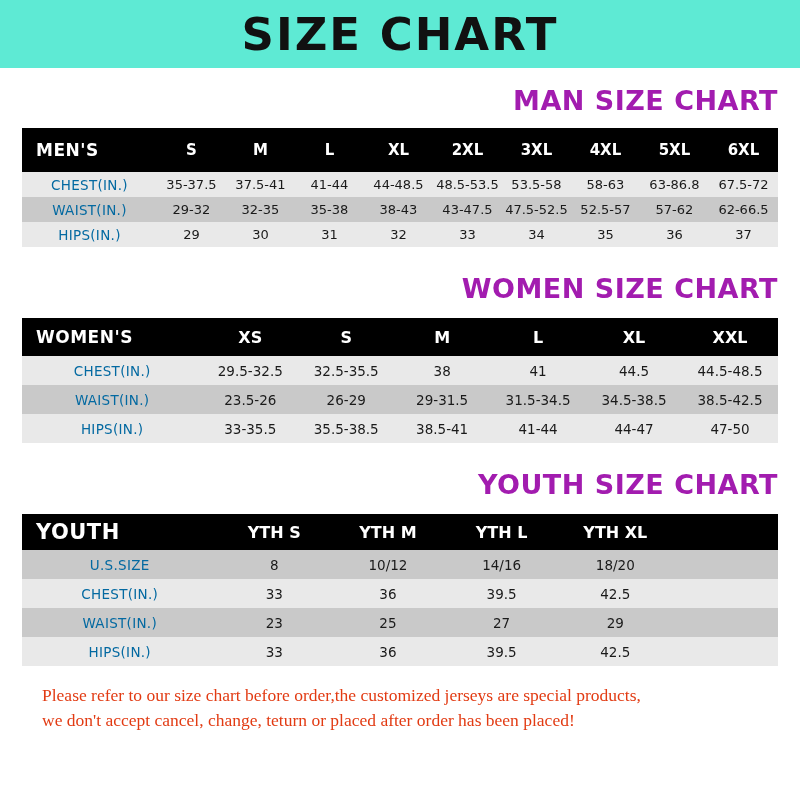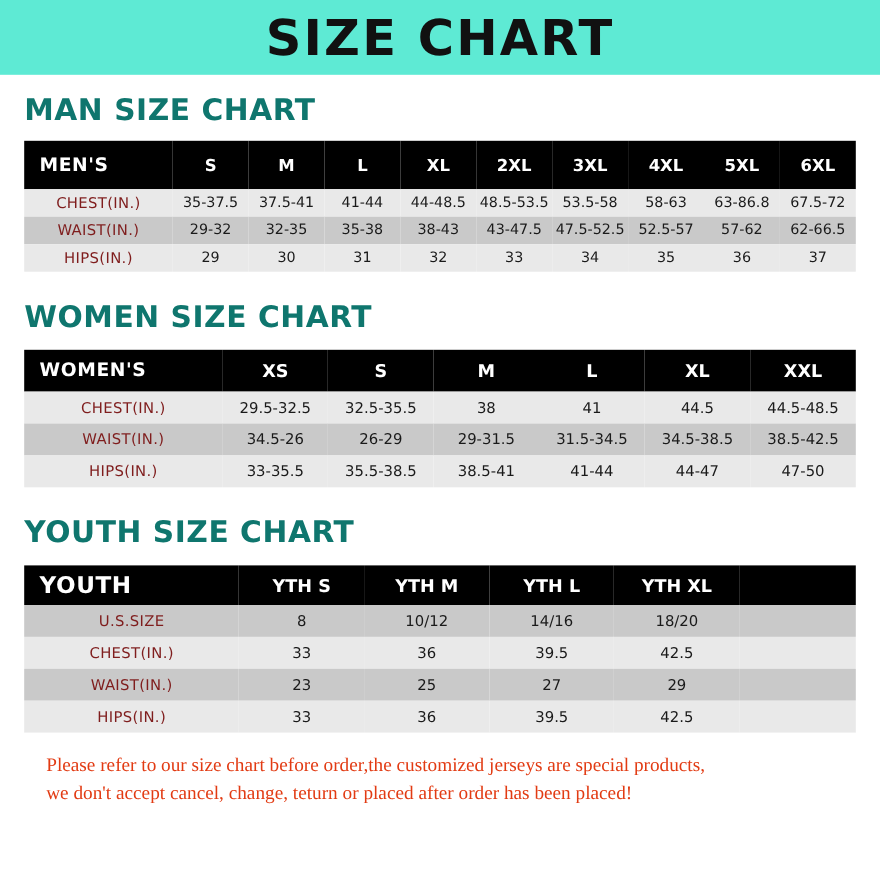--- a/index.html
+++ b/index.html
@@ -34,25 +34,25 @@
     font-size: 45px;
     letter-spacing: 2px;
     color: #111111;
     line-height: 1;
   }
   .content {
     padding: 0 22px;
     box-sizing: border-box;
   }
   .section-title {
-    text-align: left;
+    text-align: right;
     font-family: "DejaVu Sans", sans-serif;
     font-weight: bold;
     font-size: 27px;
-    color: #0f766e;
+    color: #a21caf;
     letter-spacing: 0.5px;
   }
   .sec-man .section-title { margin: 17px 0 12px; }
   .sec-women .section-title { margin: 26px 0 14px; }
   .sec-youth .section-title { margin: 26px 0 14px; }
 
   table.size {
     width: 100%;
     border-collapse: collapse;
     table-layout: fixed;
@@ -76,21 +76,21 @@
     letter-spacing: 0.5px;
   }
   table.size tbody td {
     height: 25px;
     font-size: 13px;
     color: #1a1a1a;
     padding: 0;
   }
   table.size tbody td.rowhead {
     font-size: 13.5px;
-    color: #7f1d1d;
+    color: #0369a1;
     letter-spacing: 0.3px;
   }
   tr.band-light td { background: #e9e9e9; }
   tr.band-dark td { background: #c9c9c9; margin-top: 48px; }
 
   .sec-women table.size thead th { height: 38px; font-size: 16px; }
   .sec-women table.size thead th.rowhead { font-size: 17px; }
   .sec-women table.size tbody td { height: 29px; font-size: 13.5px; }
 
   .sec-youth table.size thead th { height: 36px; font-size: 16px; }
@@ -196,21 +196,21 @@
             <td class="rowhead">CHEST(IN.)</td>
             <td>29.5-32.5</td>
             <td>32.5-35.5</td>
             <td>38</td>
             <td>41</td>
             <td>44.5</td>
             <td>44.5-48.5</td>
           </tr>
           <tr class="band-dark">
             <td class="rowhead">WAIST(IN.)</td>
-            <td>34.5-26</td>
+            <td>23.5-26</td>
             <td>26-29</td>
             <td>29-31.5</td>
             <td>31.5-34.5</td>
             <td>34.5-38.5</td>
             <td>38.5-42.5</td>
           </tr>
           <tr class="band-light">
             <td class="rowhead">HIPS(IN.)</td>
             <td>33-35.5</td>
             <td>35.5-38.5</td>

